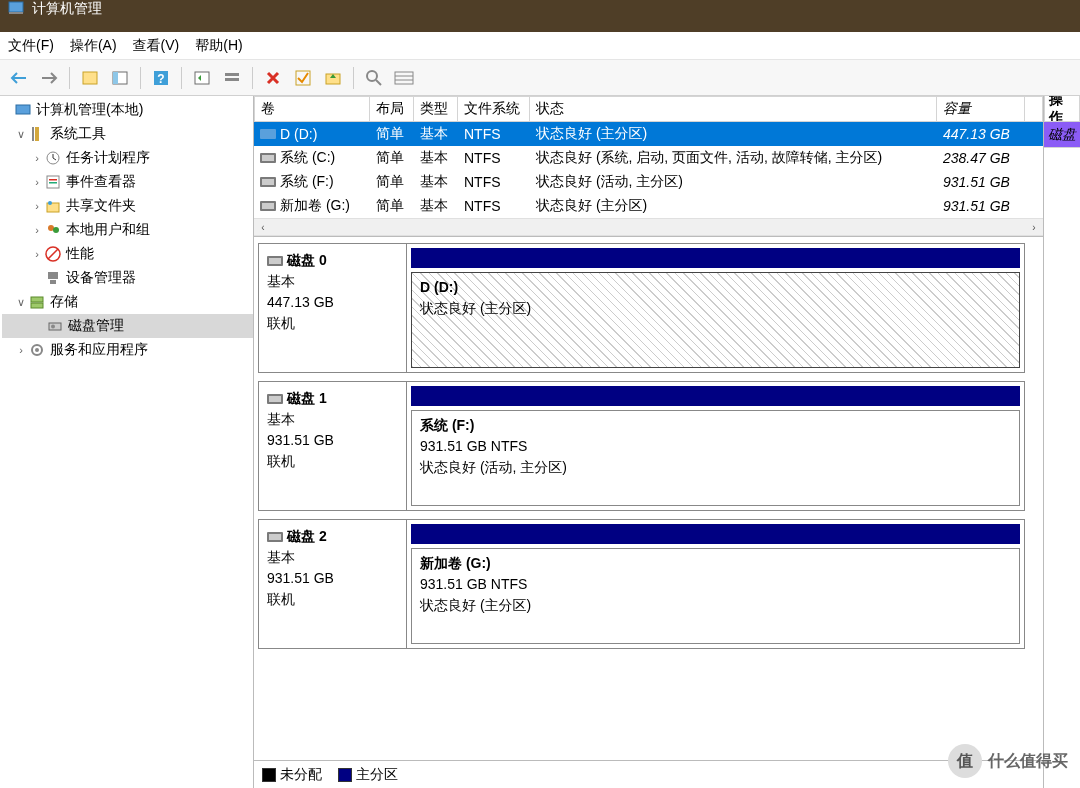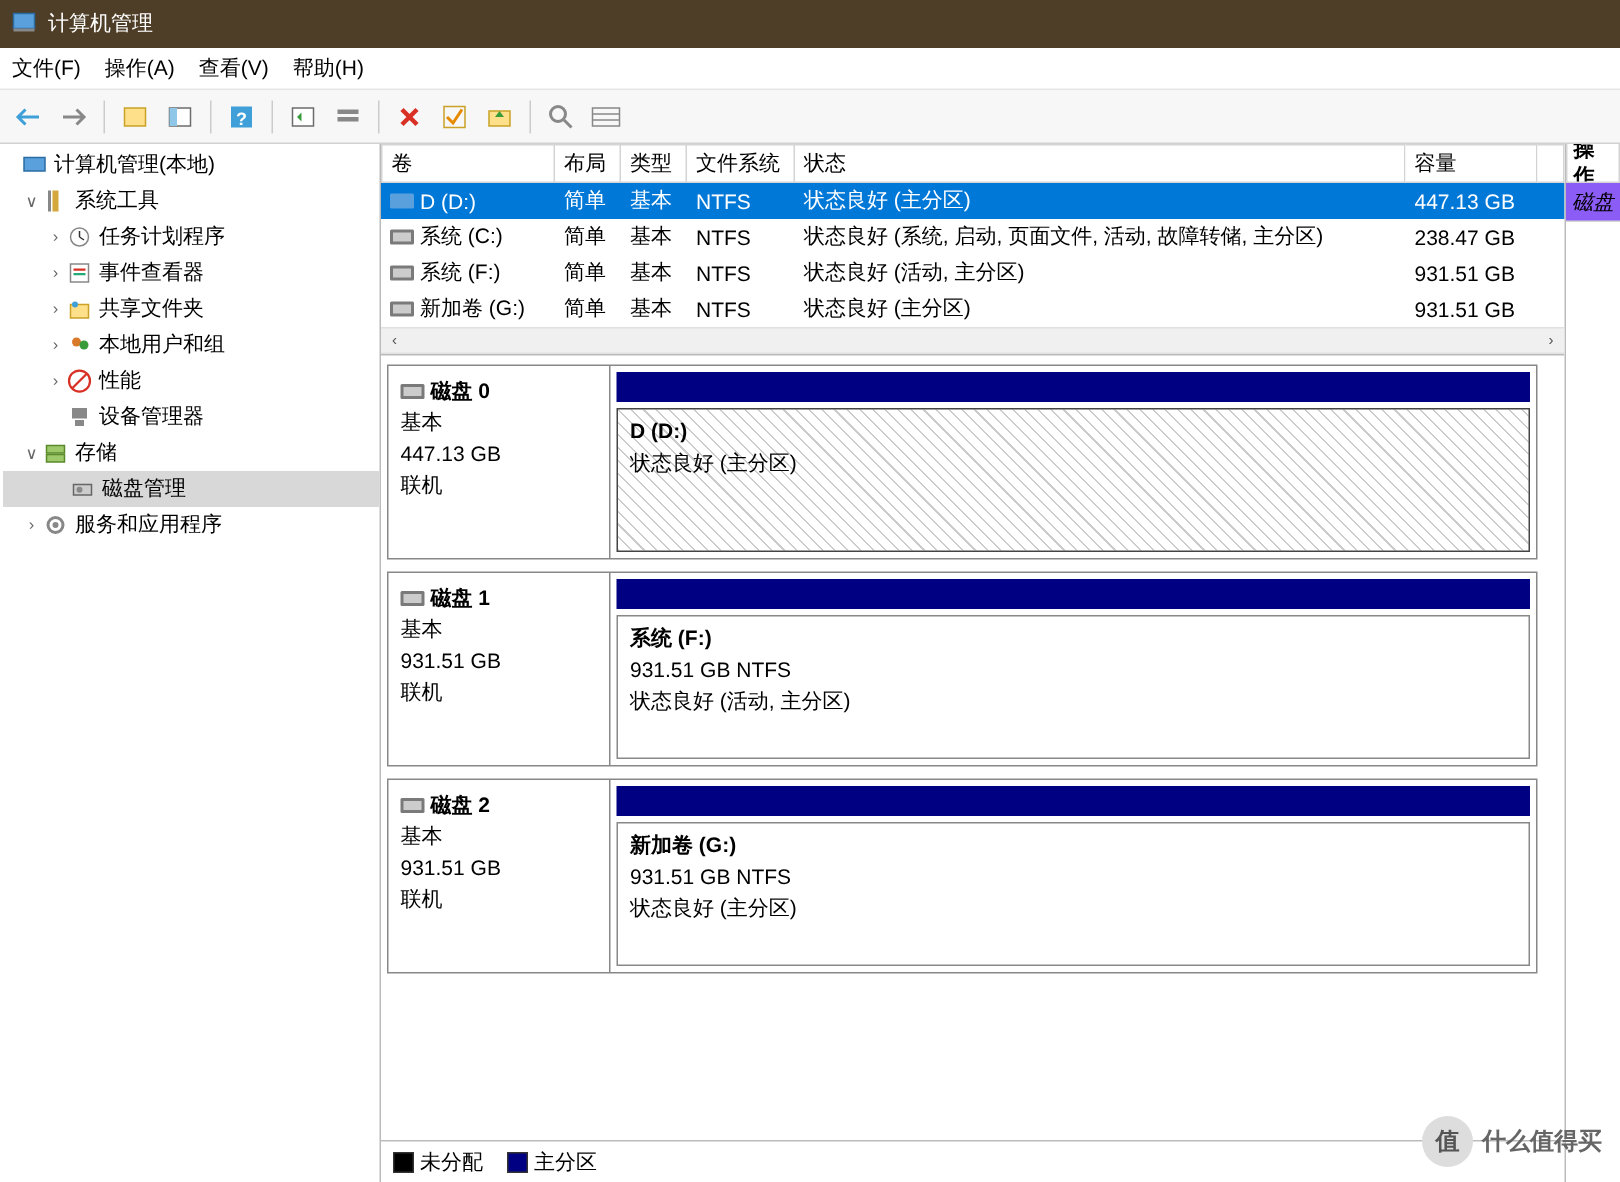--- a/index.html
+++ b/index.html
@@ -1,19 +1,19 @@
 <!DOCTYPE html>
 <html><head>
 <meta charset="utf-8">
 <style>
 * { box-sizing: border-box; margin: 0; padding: 0; font-family: "Microsoft YaHei", "Segoe UI", sans-serif; }
 body { width: 1080px; height: 788px; background: #fff; font-size: 14px; overflow: hidden; position: relative; }
 
 
-.titlebar { height: 32px; background: #4f3e27; color: #fff; display: flex; align-items: center; padding: 0 8px; gap: 8px; }
+.titlebar { height: 32px; background: #4f3e27; color: #fff; display: flex; padding: 0 8px; gap: 8px; }
 .titlebar-icon svg { width: 16px; height: 16px; }
 .titlebar-text { font-size: 14px; }
 
 
 .menubar { height: 28px; background: #fff; border-bottom: 1px solid #e5e5e5; display: flex; align-items: center; padding: 0 8px; gap: 16px; }
 .menu-item { font-size: 14px; color: #000; cursor: default; }
 
 
 .toolbar { height: 36px; background: #f7f7f7; border-bottom: 1px solid #d0d0d0; display: flex; align-items: center; padding: 0 6px; gap: 4px; }
 .tool-btn { width: 26px; height: 26px; display: flex; align-items: center; justify-content: center; border: 1px solid transparent; }
@@ -74,21 +74,21 @@
 
 .watermark { position: absolute; right: 12px; bottom: 10px; display: flex; align-items: center; gap: 6px; color: #666; font-size: 16px; font-weight: bold; }
 .watermark-circle { width: 34px; height: 34px; border-radius: 50%; background: #ddd; color: #555; display: flex; align-items: center; justify-content: center; font-size: 16px; font-weight: bold; }
 
 
 .c-vol { width: 116px; }
 .c-layout { width: 44px; }
 .c-type { width: 44px; }
 .c-fs { width: 72px; }
 .c-status { width: 394px; flex: 1; }
-.c-cap { width: 88px; text-align: left; }
+.c-cap { width: 88px; text-align: left; font-style: italic; }
 .c-blank { width: 18px; }
 
 
 .icon-hdd { display:inline-block; width:16px; height:10px; background:#7a7a7a; border-radius:1px; position:relative; }
 .icon-hdd::after { content:''; position:absolute; left:2px; top:2px; right:2px; bottom:2px; background:#ccc; }
 .icon-ssd { display:inline-block; width:16px; height:10px; background:#5aa0dc; border-radius:1px; }
 </style>
 </head>
 <body>
 

